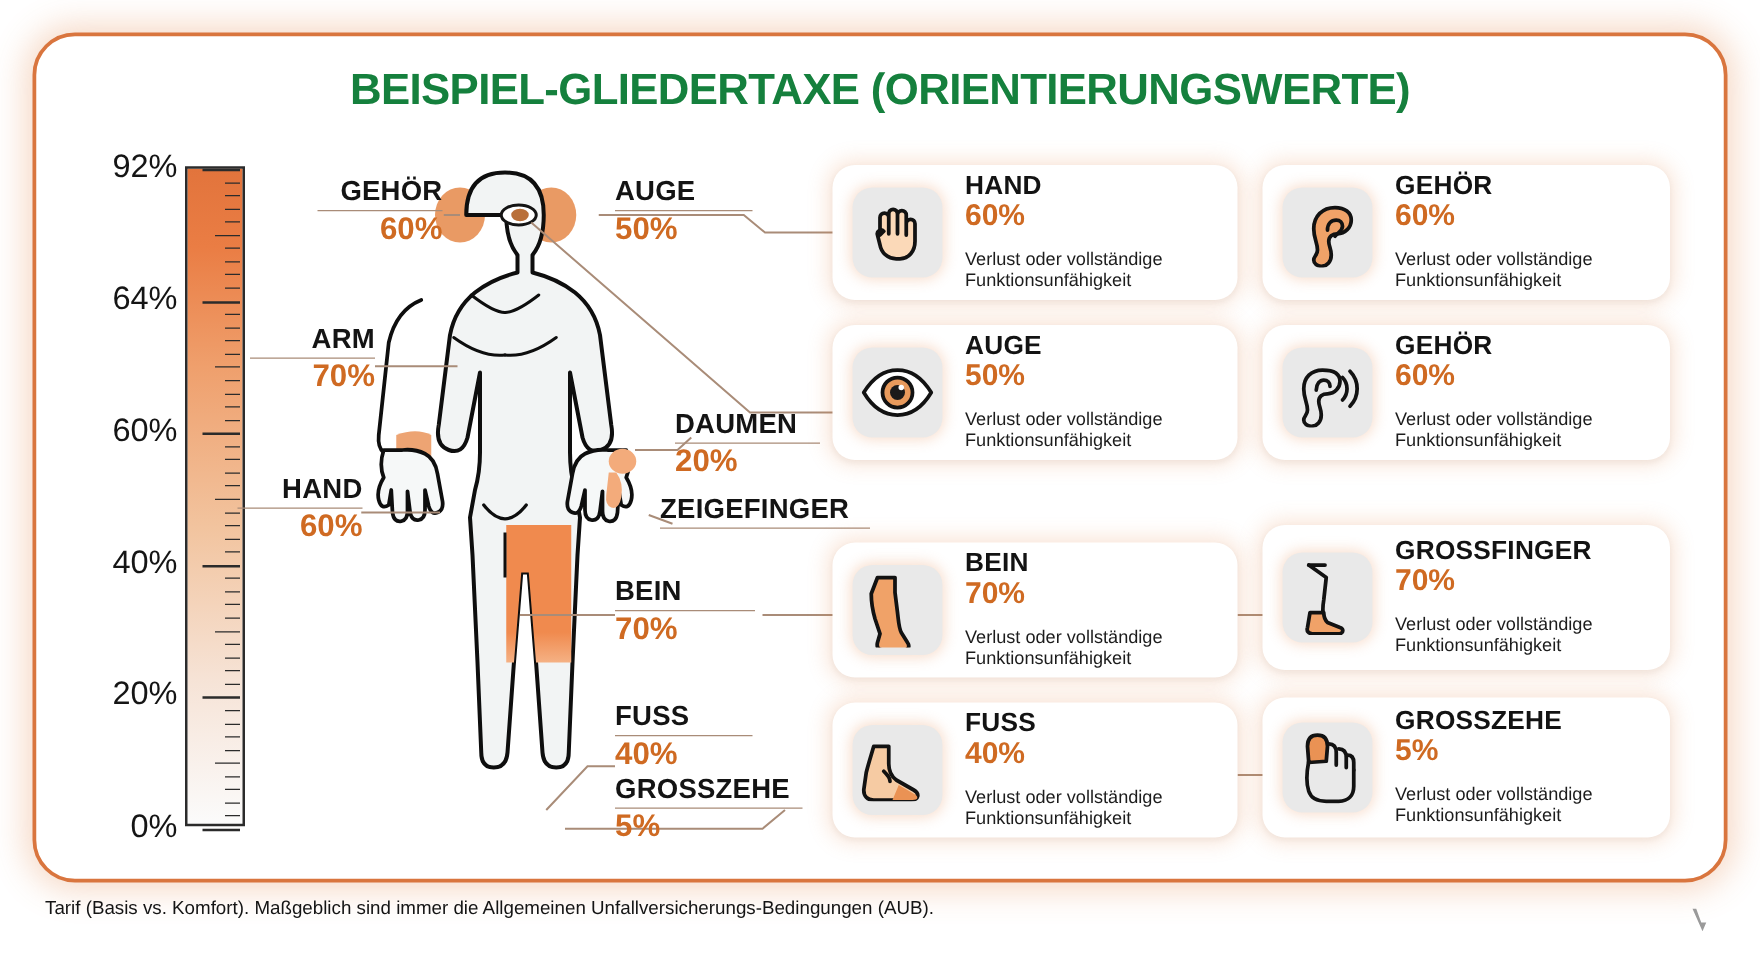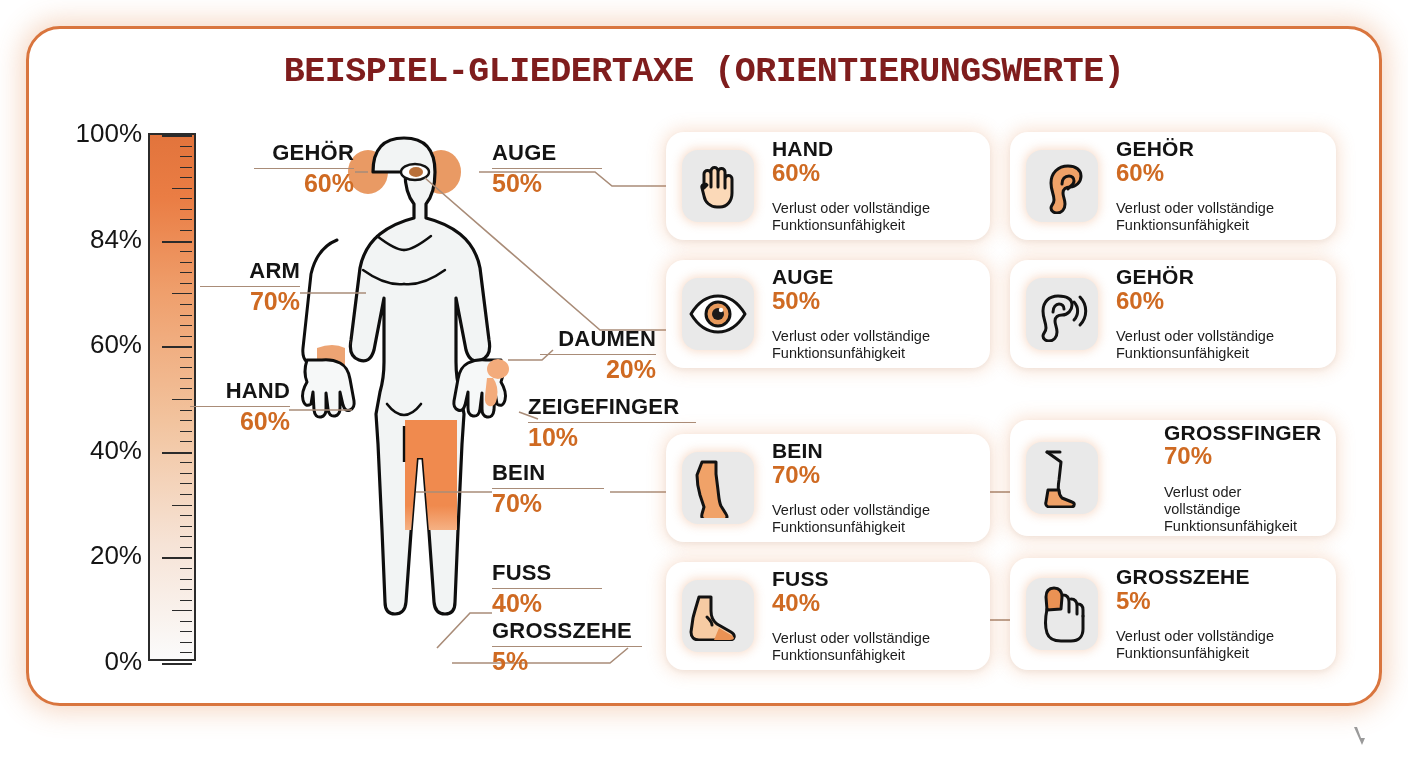--- a/index.html
+++ b/index.html
@@ -22,22 +22,22 @@
   }
 
   
   #title {
     position: absolute;
     left: 0; top: 52px; width: 1408px;
     text-align: center;
     font-size: 35px;
     font-weight: 700;
     letter-spacing: -0.5px;
-    color: #7f1d1d;
-    font-family: Liberation Mono, monospace;
+    color: #15803d;
+    font-family: Liberation Sans, sans-serif;
   }
 
   
   #scale-wrap { position: absolute; left: 60px; top: 125px; width: 150px; height: 545px; }
   #scale-bar {
     position: absolute; left: 88px; top: 8px;
     width: 48px; height: 528px;
     border: 2px solid #2b2b2b;
     background: linear-gradient(to top, #fbfbfb 0%, #f6e3d6 22%, #f2c49f 45%, #ef9f6c 70%, #ea7d44 88%, #e2743c 100%);
   }
@@ -175,22 +175,22 @@
       <div class="tick minor" style="top: 73.92px;"></div>
       <div class="tick minor" style="top: 63.36px;"></div>
       <div class="tick mid" style="top: 52.8px;"></div>
       <div class="tick minor" style="top: 42.24px;"></div>
       <div class="tick minor" style="top: 31.68px;"></div>
       <div class="tick minor" style="top: 21.12px;"></div>
       <div class="tick minor" style="top: 10.56px;"></div>
       <div class="tick major" style="top: 0px;"></div>
     </div>
   <div id="scale-labels">
-      <div class="scale-label" style="top: 8px;">100%</div>
-      <div class="scale-label" style="top: 113.6px;">84%</div>
+      <div class="scale-label" style="top: 8px;">92%</div>
+      <div class="scale-label" style="top: 113.6px;">64%</div>
       <div class="scale-label" style="top: 219.2px;">60%</div>
       <div class="scale-label" style="top: 324.8px;">40%</div>
       <div class="scale-label" style="top: 430.4px;">20%</div>
       <div class="scale-label" style="top: 536px;">0%</div>
     </div>
 </div>
 
 <svg id="body-svg" width="300" height="560" viewBox="0 0 300 560">
   <defs>
     <linearGradient id="thighGrad" x1="0" y1="0" x2="0" y2="1">
@@ -274,36 +274,35 @@
   <div class="c-rule"></div>
   <div class="c-pct">50%</div>
 </div>
 
 <div class="callout right-align" style="left:200px; top:260px; width:100px;">
   <div class="c-name">ARM</div>
   <div class="c-rule"></div>
   <div class="c-pct">70%</div>
 </div>
 
-<div class="callout" style="left:540px; top:328px; width:116px;text-align:right;">
+<div class="callout" style="left:540px; top:328px; width:116px;">
   <div class="c-name">DAUMEN</div>
   <div class="c-rule"></div>
   <div class="c-pct">20%</div>
 </div>
 
 <div class="callout right-align" style="left:190px; top:380px; width:100px;">
   <div class="c-name">HAND</div>
   <div class="c-rule"></div>
   <div class="c-pct">60%</div>
 </div>
 
 <div class="callout" style="left:528px; top:396px; width:168px;">
   <div class="c-name">ZEIGEFINGER</div>
   <div class="c-rule"></div>
-  <div class="c-pct">10%</div>
 </div>
 
 <div class="callout" style="left:492px; top:462px; width:112px;">
   <div class="c-name">BEIN</div>
   <div class="c-rule"></div>
   <div class="c-pct">70%</div>
 </div>
 
 <div class="callout" style="left:492px; top:562px; width:110px;">
   <div class="c-name">FUSS</div>
@@ -393,21 +392,21 @@
           </g>
         </svg>
       </div>
       <div class="card-text">
         <div class="card-title">BEIN</div>
         <div class="card-pct">70%</div>
         <div class="card-desc">Verlust oder vollständige</div>
         <div class="card-desc" style="margin-top: 0px;">Funktionsunfähigkeit</div>
       </div>
     </div>
-    <div class="card" style="left: 1010px; top: 420px; width: 326px; height: 116px; gap: 48px;">
+    <div class="card" style="left: 1010px; top: 420px; width: 326px; height: 116px;">
       <div class="card-icon">
         <svg width="50" height="60" viewBox="0 0 50 60">
           <g stroke="#121212" stroke-width="3" stroke-linejoin="round" stroke-linecap="round" fill="none">
       <path d="M10 4 l14 10 l-2 18 c-1 6-1 10 0 14"></path>
       <path d="M10 4 h13"></path>
       <path fill="#f0a268" d="M22 42 c0 4 1 6 3 8 l10 4 c3 1 3 4 0 5 h-22 c-3 0-5-2-4-5 l2-12z"></path>
           </g>
         </svg>
       </div>
       <div class="card-text">
@@ -449,19 +448,20 @@
       <div class="card-text">
         <div class="card-title">GROSSZEHE</div>
         <div class="card-pct">5%</div>
         <div class="card-desc">Verlust oder vollständige</div>
         <div class="card-desc" style="margin-top: 0px;">Funktionsunfähigkeit</div>
       </div>
     </div>
   </div>
 
 <div id="footer-note">
+  <div>Tarif (Basis vs. Komfort). Maßgeblich sind immer die Allgemeinen Unfallversicherungs-Bedingungen (AUB).</div>
 </div>
 
 <div id="logo">
   <svg width="22" height="24" viewBox="0 0 22 24">
     <path d="M2 3 L10 21 L13 14 L9 14 L5 3 Z" fill="#9a9a9a"></path>
   </svg>
 </div>
 
 </body></html>

